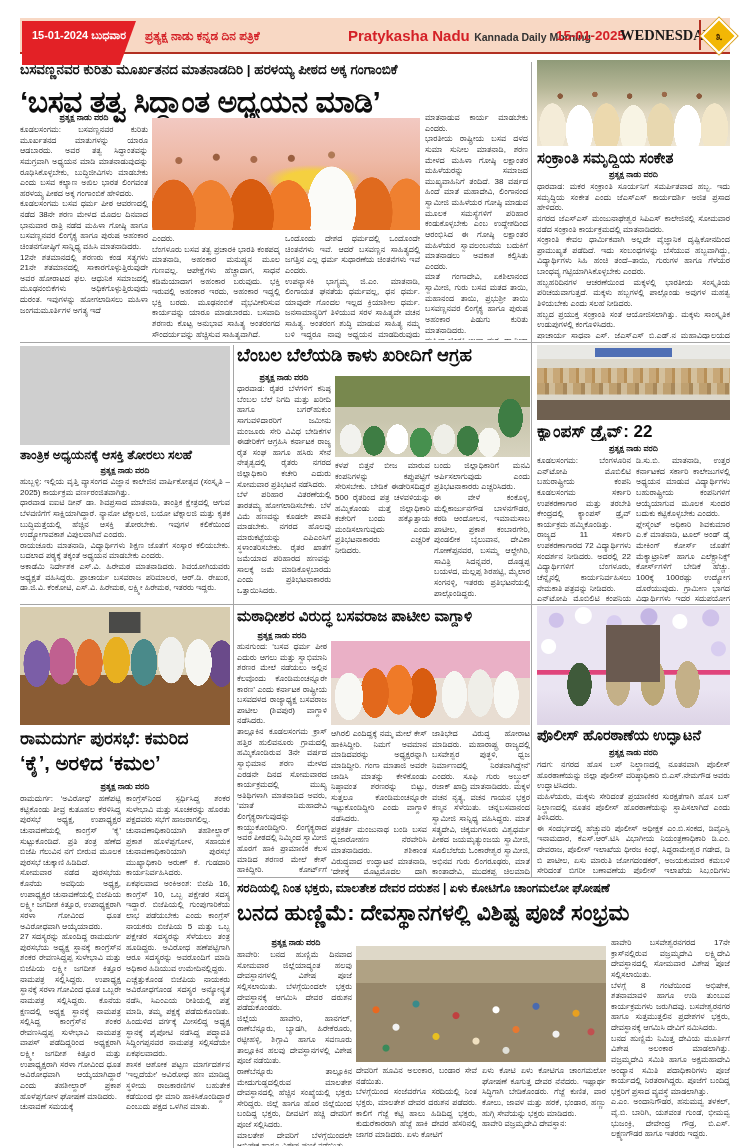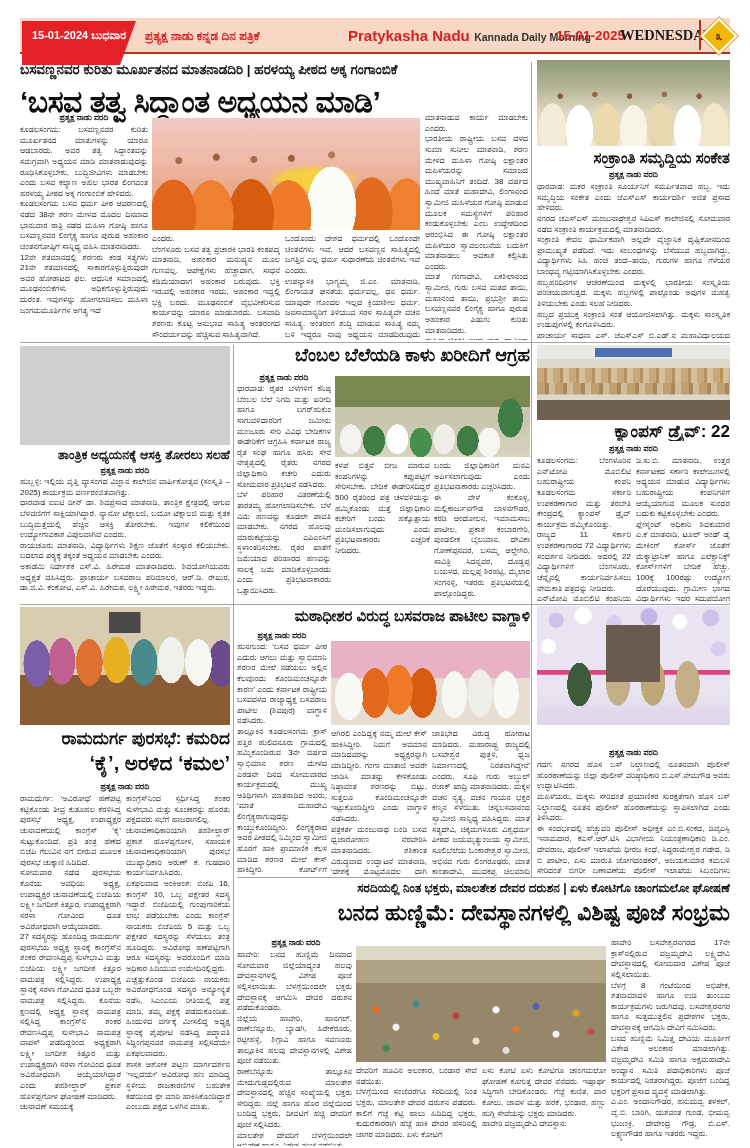--- a/index.html
+++ b/index.html
@@ -3,21 +3,21 @@
 <meta charset="utf-8">
 <style>
   html,body{margin:0;padding:0;background:#e9e9e9;}
   #page{position:relative;width:750px;height:1148px;background:#ffffff;margin:0 auto;
         font-family:"Liberation Sans","DejaVu Sans",sans-serif;overflow:hidden;}
   .abs{position:absolute;}
   .body-txt{font-size:8px;line-height:1.33;text-align:justify;color:#1b1b1b;
             white-space:pre-line;overflow:hidden;}
   .byline{font-size:8px;font-weight:bold;text-align:center;color:#111;overflow:hidden;white-space:nowrap;}
   .hl{font-weight:bold;color:#0e0e0e;overflow:hidden;}
-  .hl-center{text-align:right;}
+  .hl-center{text-align:left;}
   .rule-h{background:#a5a5a5;height:1px;}
   .rule-v{background:#a5a5a5;width:1px;}
 
   
   .header-strip{background:#f8d8c4;border-bottom:2px solid #b23022;}
   .ribbon{background:#e32126;clip-path:polygon(0 0,100% 0,86% 100%,0 100%);
           color:#fff;font-weight:bold;font-size:11px;text-align:center;line-height:28px;}
   .tagline{color:#d42127;font-weight:bold;font-size:12px;line-height:16px;white-space:nowrap;}
   .masthead{white-space:nowrap;line-height:18px;}
   .masthead .brand{color:#d42127;font-weight:bold;font-size:15px;}
@@ -238,20 +238,21 @@
   <div class="abs byline" style="left:237px;top:631px;width:90px;">ಪ್ರತ್ಯಕ್ಷ ನಾಡು ವರದಿ</div>
   <div class="abs body-txt" style="left:237px;top:642px;width:90px;height:234px;">ಹುನಗುಂದ: ‘ಬಸವ ಧರ್ಮ ಪೀಠ ಎದುರು ಆಗಲು ಮತ್ತು ಸ್ವಾಭಿಮಾನಿ ಶರಣರ ಮೇಲೆ ನಡೆಯಲು ಅಲ್ಲಿನ ಕೆಲವೊಂದು ಕೊಂಡಿಮಂಚನ್ನೂರೇ ಕಾರಣ’ ಎಂದು ಕರ್ನಾಟಕ ರಾಷ್ಟ್ರೀಯ ಬಸವದಳದ ರಾಜ್ಯಾಧ್ಯಕ್ಷ ಬಸವರಾಜ ಪಾಟೀಲ (ಶಿವಪುರ) ವಾಗ್ದಾಳಿ ನಡೆಸಿದರು.
 ತಾಲ್ಲೂಕಿನ ಕೂಡಲಸಂಗಮ ಕ್ರಾಸ್ ಹತ್ತಿರ ಹುಲಿವನೂರು ಗ್ರಾಮದಲ್ಲಿ ಹಮ್ಮಿಕೊಂಡಿರುವ 3ನೇ ವರ್ಷದ ಸ್ವಾಭಿಮಾನ ಶರಣ ಮೇಳದ ಎರಡನೇ ದಿನದ ಸೋಮವಾರದ ಕಾರ್ಯಕ್ರಮದಲ್ಲಿ ಮುಖ್ಯ ಅತಿಥಿಗಳಾಗಿ ಮಾತನಾಡಿದ ಅವರು, ‘ಮಾತೆ ಮಹಾದೇವಿ ಲಿಂಗೈಕ್ಯರಾಗುವುದನ್ನು ಕಾಯ್ದುಕೊಂಡಿದ್ದೀರಿ. ಲಿಂಗೈಕ್ಯರಾದ ಅವರ ಪೀಠದಲ್ಲಿ ನಿಮ್ಮಿಂದ ಸ್ವಾಮೀಜಿ ಹೊರಗೆ ಹಾಕಿ ಪ್ರಾಮಾಣಿಕ ಕೆಲಸ ಮಾಡಿದ ಶರಣರ ಮೇಲೆ ಕೇಸ್ ಹಾಕಿದ್ದೀರಿ. ಕೋರ್ಟ್‌ಗೆ ಅಲೆದಾಡುವಂತೆ ಮಾಡಿದ್ದೀರಿ’ ಎಂದು ಆರೋಪಿಸಿದರು.
 ‘ಬಸವ ಧರ್ಮಪೀಠ ಒಂದೇ</div>
   <div class="ph ph-swamis2" style="left:331px;top:641px;width:199px;height:84px;"></div>
   <div class="abs body-txt" style="left:331px;top:729px;width:96px;height:147px;">ಆಗಿರಲಿ ಎಂದಿದ್ದಕ್ಕೆ ನಮ್ಮ ಮೇಲೆ ಕೇಸ್ ಹಾಕಿಸಿದ್ದೀರಿ. ನಿಮಗೆ ಅವಮಾನ ಮಾಡಿದವರನ್ನು ಅಧ್ಯಕ್ಷರನ್ನಾಗಿ ಮಾಡಿದ್ದೀರಿ. ಗಂಗಾ ಮಾತಾಜಿ ಅವರೇ ಜಾಡಿಸಿ ಮಾತನ್ನು ಕೇಳಿಕೊಂಡು ನಿಷ್ಠಾವಂತ ಶರಣರನ್ನು ಬಿಟ್ಟು, ಸುತ್ತಲೂ ಕೊಂಡಿಮಂಚನ್ನೂರೇ ಇಟ್ಟುಕೊಂಡಿದ್ದೀರಿ ಎಂದು ವಾಗ್ದಾಳಿ ನಡೆಸಿದರು.
 ಪತ್ರಕರ್ತ ಮಂಜುನಾಥ ಬಂಡಿ ಬಸವ ಧ್ವಜಾರೋಹಣ ನೆರವೇರಿಸಿ ಮಾತನಾಡಿದರು. ಶಶಿಕಾಂತ ವಿರುದ್ಧವಾದ ಉದ್ಘಾಟನೆ ಮಾತನಾಡಿ, ‘ದೇಶಕ್ಕೆ ಮೊಟ್ಟಮೊದಲ ದಾಗಿ ಪ್ರಜಾಪ್ರಭುತ್ವದ ವ್ಯವಸ್ಥೆ ತಿಳಿಸಿದವರು ಬಸವೇಶ್ವರರು. ವರ್ಗಭೇದ ಮತ್ತು</div>
   <div class="abs body-txt" style="left:432px;top:729px;width:98px;height:147px;">ಜಾತಿಭೇದ ವಿರುದ್ಧ ಹೋರಾಟ ಮಾಡಿದರು. ಮಹಾರಾಷ್ಟ್ರ ರಾಜ್ಯದಲ್ಲಿ ಬಸವೇಶ್ವರ ಪುತ್ಥಳಿ, ಧ್ವಜ ನಿರ್ಮಾಣದಲ್ಲಿ ನಿರತನಾಗಿದ್ದೇನೆ’ ಎಂದರು. ಸೂಫಿ ಗುರು ಅಬ್ದುಲ್ ರಜಾಕ್ ಖಾದ್ರಿ ಮಾತನಾಡಿದರು. ಮಕ್ಕಳ ವಚನ ನೃತ್ಯ, ವಚನ ಗಾಯನ ಭಕ್ತರ ಕಣ್ಮನ ಸೆಳೆಯಿತು. ಚನ್ನಬಸವಾನಂದ ಸ್ವಾಮೀಜಿ ಸಾನ್ನಿಧ್ಯ ವಹಿಸಿದ್ದರು. ಮಾತೆ ಸತ್ಯದೇವಿ, ಚಿಕ್ಕಮಗಳೂರು ವಿಶ್ವಧರ್ಮ ಪೀಠದ ಜಯಮೃತ್ಯುಂಜಯ ಸ್ವಾಮೀಜಿ, ಸೂಲಿಬೆಲೆಯ ಓಂಕಾರೇಶ್ವರ ಸ್ವಾಮೀಜಿ, ಅಭಿನವ ಗುರು ಲಿಂಗರೂಢರು, ಮಾತೆ ಕಾಂತಾದೇವಿ, ಮುದಕಪ್ಪ ಚಿಲಮಾದಿ ಇತರರಿದ್ದರು.</div>
 
   <div class="ph ph-ribbon" style="left:537px;top:606px;width:193px;height:119px;"></div>
+  <div class="abs hl hl-center" style="left:537px;top:727px;width:193px;height:19px;font-size:14.5px;">ಪೊಲೀಸ್ ಹೊರಠಾಣೆಯ ಉದ್ಘಾಟನೆ</div>
   <div class="abs byline" style="left:537px;top:748px;width:193px;">ಪ್ರತ್ಯಕ್ಷ ನಾಡು ವರದಿ</div>
   <div class="abs body-txt" style="left:537px;top:760px;width:193px;height:114px;">ಗದಗ: ನಗರದ ಹೊಸ ಬಸ್ ನಿಲ್ದಾಣದಲ್ಲಿ ನೂತನವಾಗಿ ಪೊಲೀಸ್ ಹೊರಠಾಣೆಯನ್ನು ಜಿಲ್ಲಾ ಪೊಲೀಸ್ ವರಿಷ್ಠಾಧಿಕಾರಿ ಬಿ.ಎಸ್.ನೇಮಗೌಡ ಅವರು ಉದ್ಘಾಟಿಸಿದರು.
 ಮಹಿಳೆಯರು, ಮಕ್ಕಳು ಸೇರಿದಂತೆ ಪ್ರಯಾಣಿಕರ ಸುರಕ್ಷತೆಗಾಗಿ ಹೊಸ ಬಸ್ ನಿಲ್ದಾಣದಲ್ಲಿ ನೂತನ ಪೊಲೀಸ್ ಹೊರಠಾಣೆಯನ್ನು ಸ್ಥಾಪಿಸಲಾಗಿದೆ ಎಂದು ತಿಳಿಸಿದರು.
 ಈ ಸಂದರ್ಭದಲ್ಲಿ ಹೆಚ್ಚುವರಿ ಪೊಲೀಸ್ ಅಧೀಕ್ಷಕ ಎಂ.ಬಿ.ಸಂಕದ, ಡಿವೈಎಸ್ಪಿ ಇನಾಮದಾರ, ಕೆಎಸ್.ಆರ್.ಟಿಸಿ ವಿಭಾಗೀಯ ನಿಯಂತ್ರಣಾಧಿಕಾರಿ ಡಿ.ಎಂ. ದೇವರಾಜ, ಪೊಲೀಸ್ ಇಲಾಖೆಯ ಧೀರಜ ಕಿಂಧೆ, ಸಿದ್ದರಾಮೇಶ್ವರ ಗಡೇದ, ಡಿ ಬಿ ಪಾಟೀಲ, ಏಸು ಮಾರುತಿ ಜೋಗದಂಡಕರ್, ಅಜಯಕುಮಾರ ಕಮಬಳಿ ಸೇರಿದಂತೆ ಬಿಗರೀ ಬಣಾವಣೆಯ ಪೊಲೀಸ್ ಇಲಾಖೆಯ ಸಿಬ್ಬಂದಿಗಳು ಹಾಜರಿದ್ದರು.</div>
 
   <div class="abs rule-h" style="left:237px;top:877px;width:493px;"></div>
 
   <div class="abs hl hl-center" style="left:237px;top:881px;width:493px;height:15px;font-size:12px;">ಸರದಿಯಲ್ಲಿ ನಿಂತ ಭಕ್ತರು, ಮಾಲತೇಶ ದೇವರ ದರುಶನ | ಏಳು ಕೋಟಿಗೊ ಚಾಂಗಮಲೋ ಘೋಷಣೆ</div>
   <div class="abs hl hl-center" style="left:237px;top:897px;width:493px;height:34px;font-size:22px;line-height:32px;">ಬನದ ಹುಣ್ಣಿಮೆ: ದೇವಸ್ಥಾನಗಳಲ್ಲಿ ವಿಶಿಷ್ಟ ಪೂಜೆ ಸಂಭ್ರಮ</div>
   <div class="abs byline" style="left:240px;top:938px;width:112px;">ಪ್ರತ್ಯಕ್ಷ ನಾಡು ವರದಿ</div>

